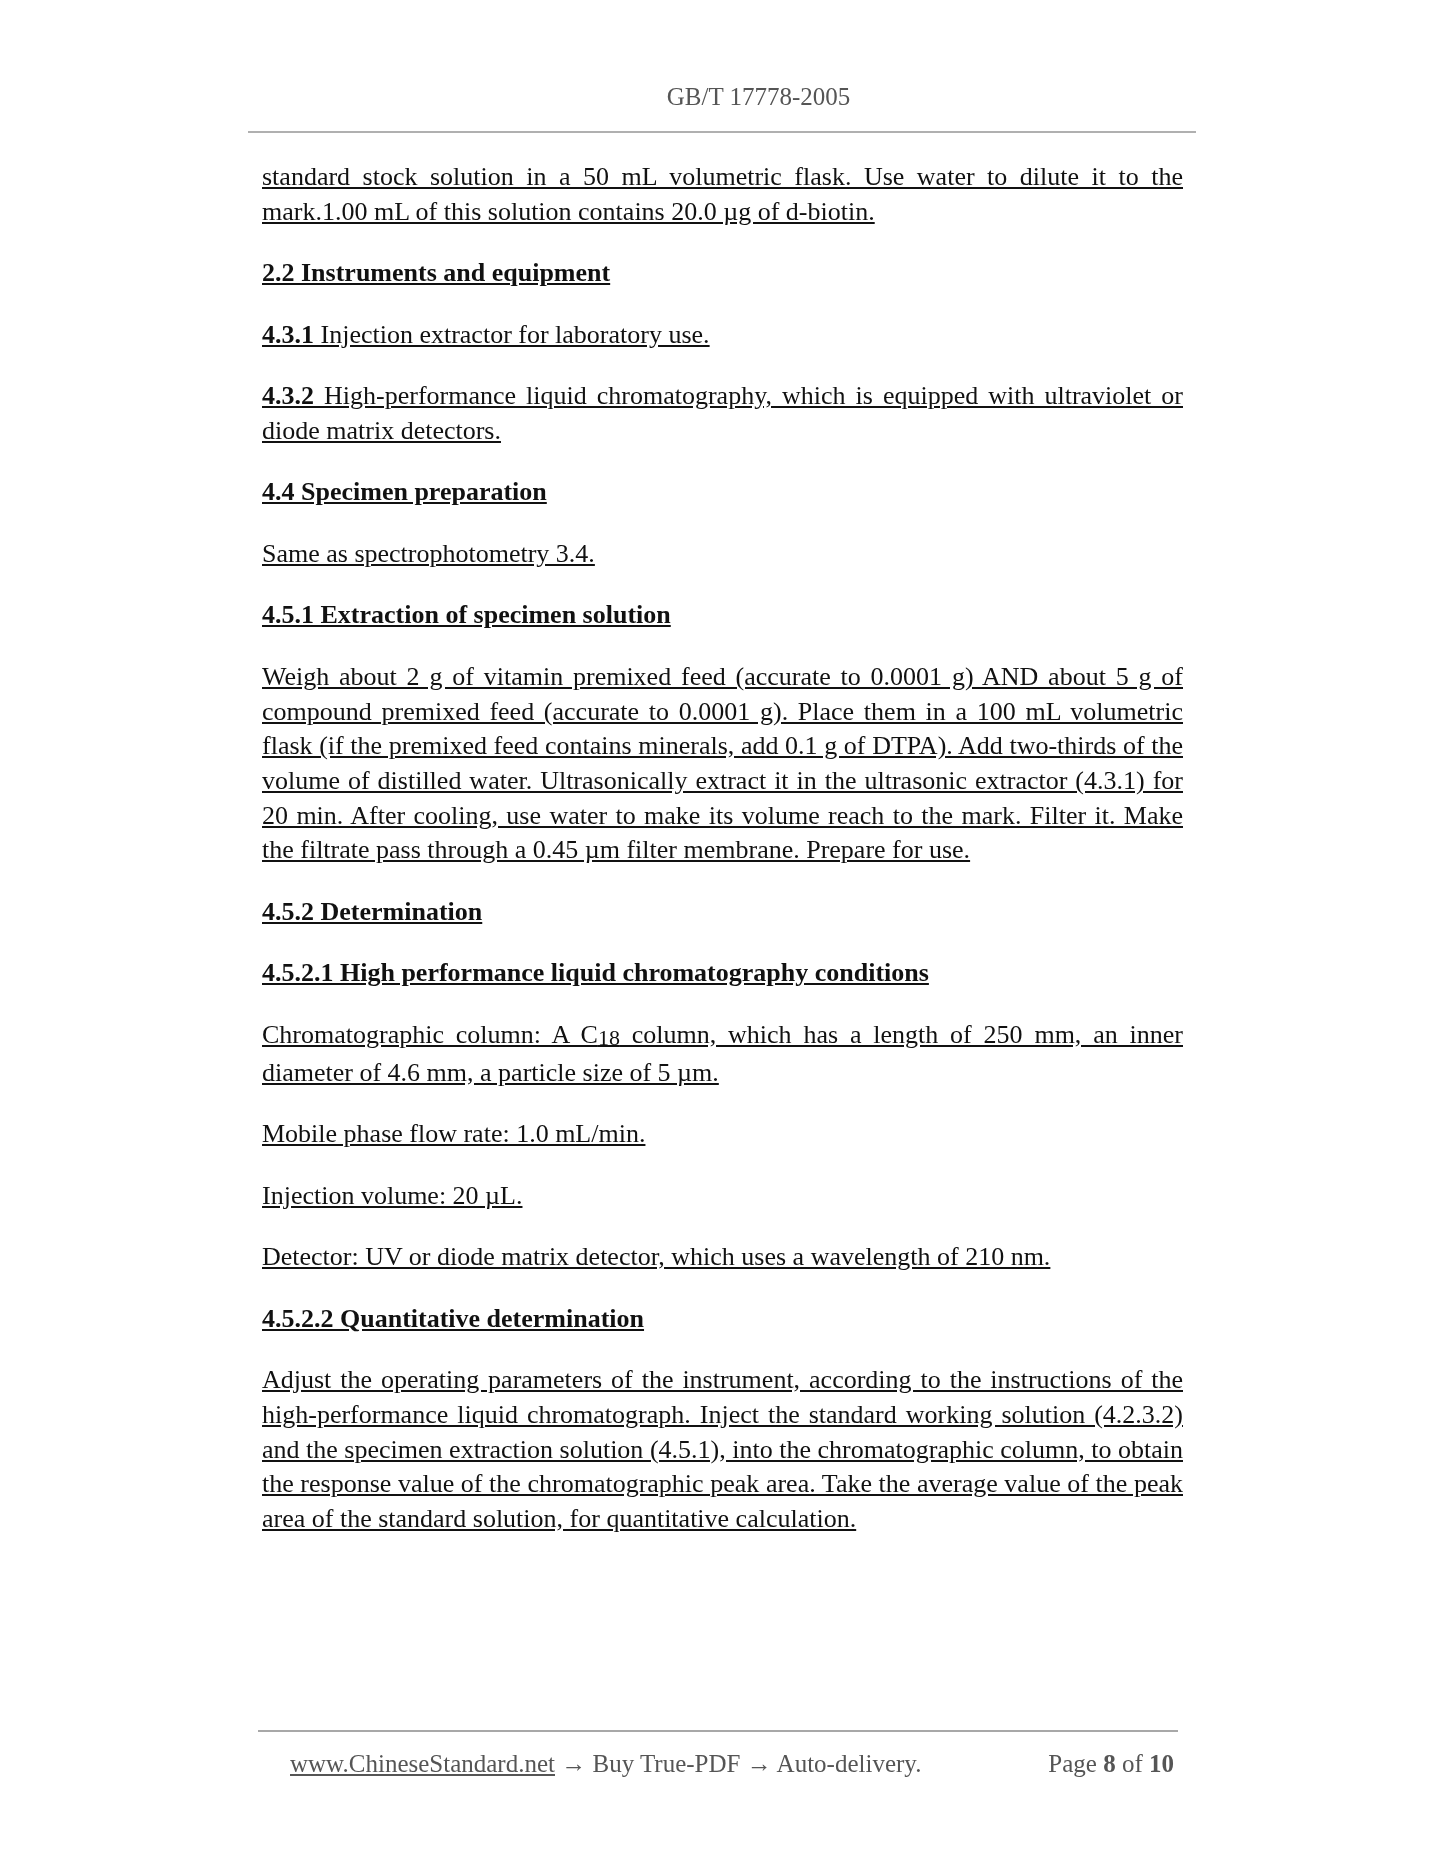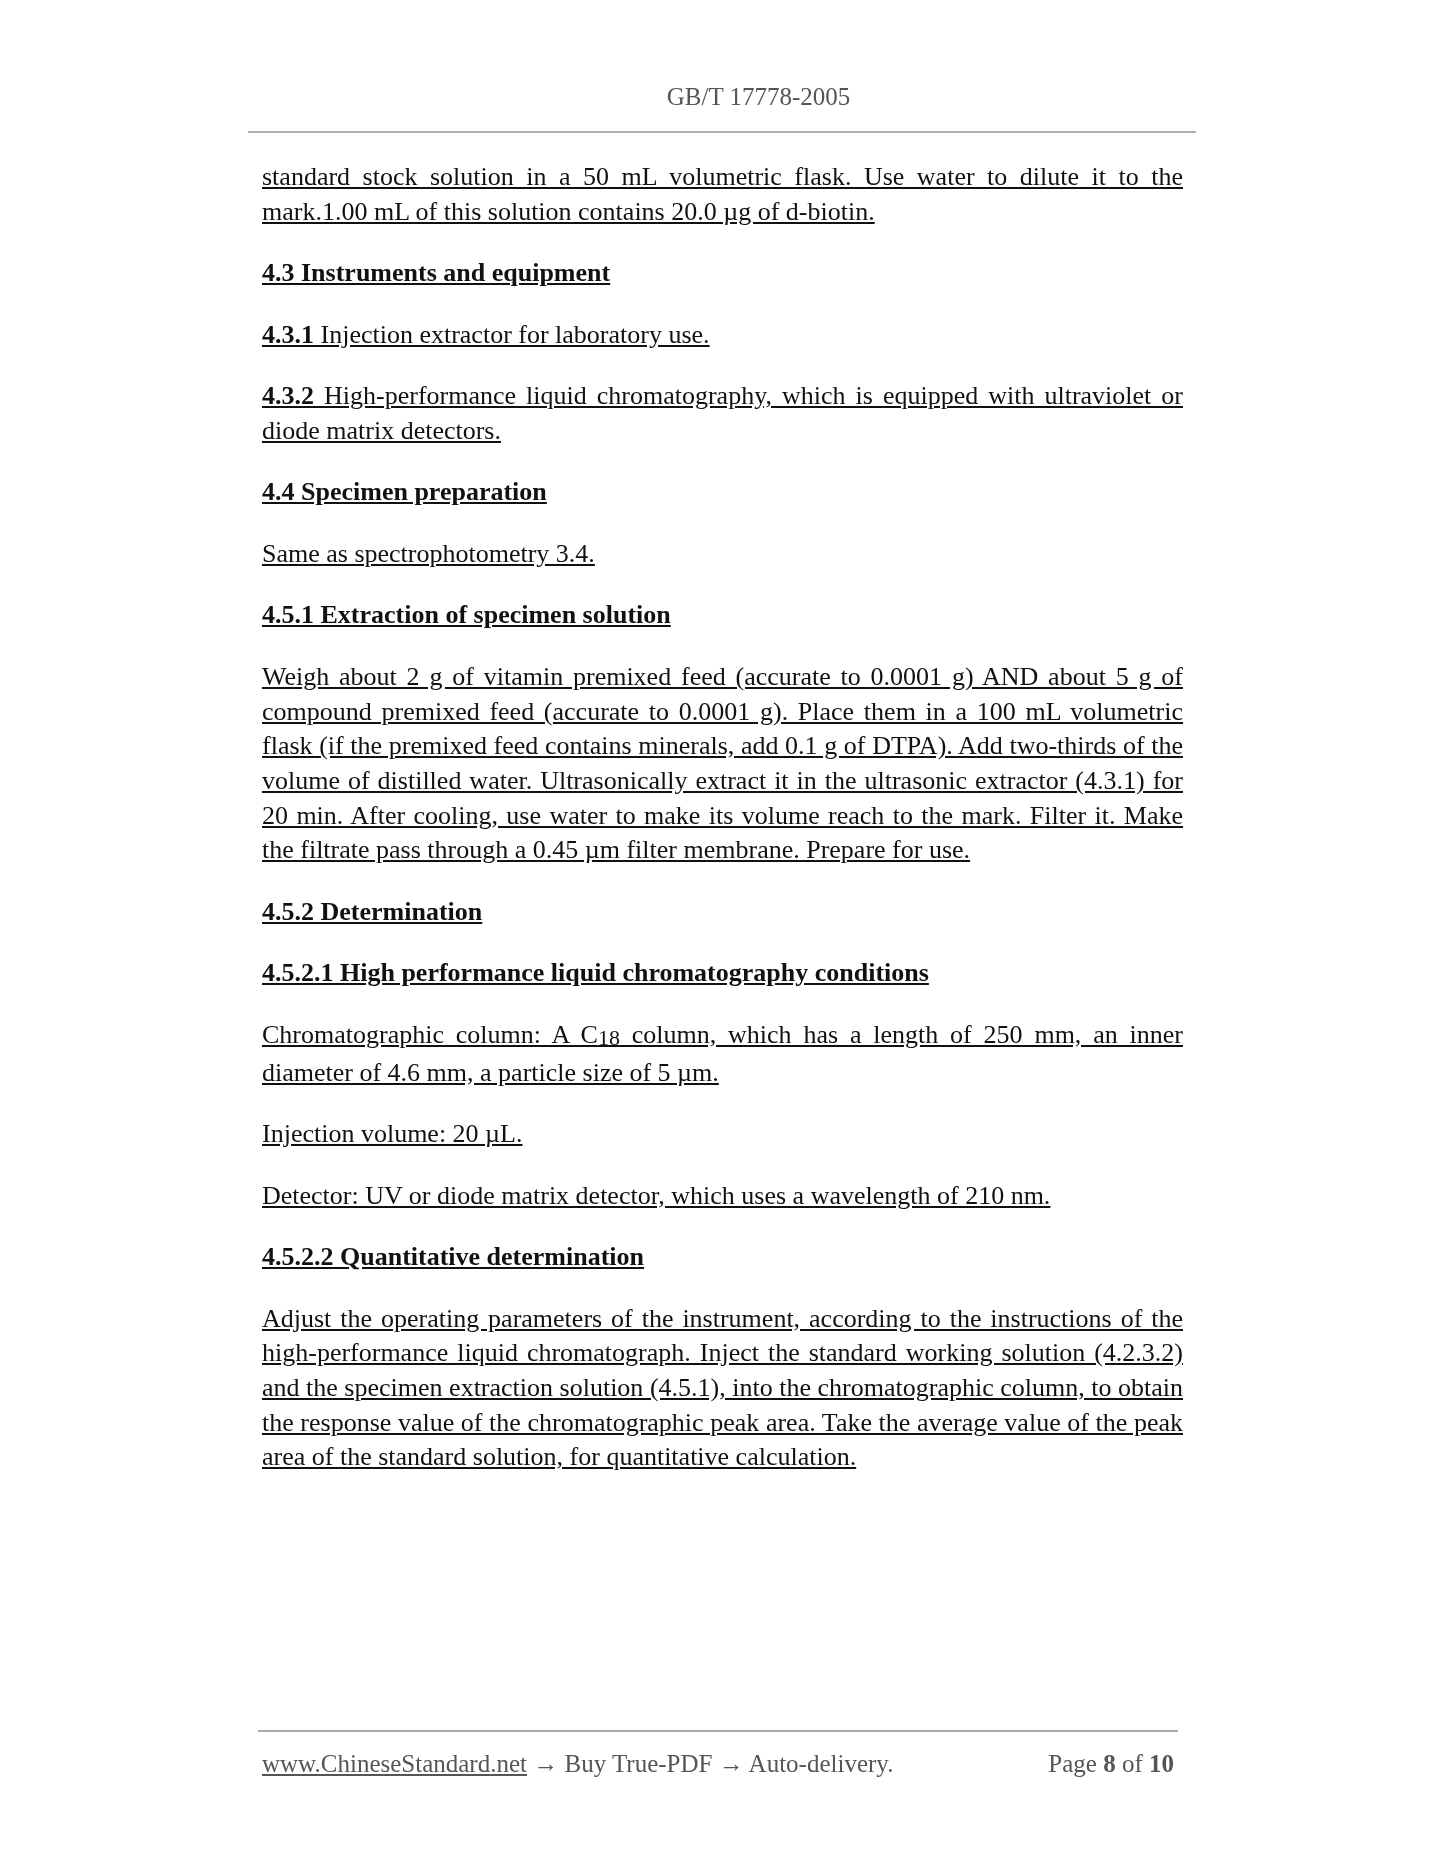--- a/index.html
+++ b/index.html
@@ -10,36 +10,36 @@
   .header-rule { position: absolute; left: 248px; width: 948px; top: 131px; height: 2px; background: #b0b0b0; }
   .content { position: absolute; left: 262px; width: 921px; top: 160px; text-decoration: underline; }
   .p { margin: 0; font-size: 26px; line-height: 34.7px; text-align: justify; text-align-last: left; }
   .p + .p { margin-top: 26.8px; }
   .h { font-weight: bold; }
   .lead { font-weight: bold; }
   .sub { font-size: 22px; vertical-align: -2px; }
   .footer-rule { position: absolute; left: 258px; width: 920px; top: 1730px; height: 2px; background: #a8a8a8; }
   .footer { position: absolute; left: 262px; width: 912px; top: 1748px; font-size: 25px; line-height: 32px; color: #555; }
   .footer-left { position: absolute; left: 0; top: 0; white-space: nowrap; }
-  .footer-link { color: #555; text-decoration: underline; }
+  .footer-link { color: #555; text-decoration: underline; margin-left: 28px; }
   .footer-right { position: absolute; right: 0; top: 0; white-space: nowrap; }
   .footer-right b { font-weight: bold; }
 </style>
 </head>
 <body>
 
 <div class="page-header">
   <span>GB/T 17778-2005</span>
 </div>
 <div class="header-rule"></div>
 
 <div class="content">
   <p class="p">standard stock solution in a 50 mL volumetric flask. Use water to dilute it to the mark.1.00 mL of this solution contains 20.0 µg of d-biotin.</p>
 
-  <p class="p h">4.3 Instruments and equipment</p>
+  <p class="p h">2.2 Instruments and equipment</p>
 
   <p class="p"><span class="lead">4.3.1</span><span> Injection extractor for laboratory use.</span></p>
 
   <p class="p"><span class="lead">4.3.2</span><span> High-performance liquid chromatography, which is equipped with ultraviolet or diode matrix detectors.</span></p>
 
   <p class="p h">4.4 Specimen preparation</p>
 
   <p class="p">Same as spectrophotometry 3.4.</p>
 
 
@@ -47,20 +47,21 @@
 
   <p class="p">Weigh about 2 g of vitamin premixed feed (accurate to 0.0001 g) AND about 5 g of compound premixed feed (accurate to 0.0001 g). Place them in a 100 mL volumetric flask (if the premixed feed contains minerals, add 0.1 g of DTPA). Add two-thirds of the volume of distilled water. Ultrasonically extract it in the ultrasonic extractor (4.3.1) for 20 min. After cooling, use water to make its volume reach to the mark. Filter it. Make the filtrate pass through a 0.45 µm filter membrane. Prepare for use.</p>
 
   <p class="p h">4.5.2 Determination</p>
 
   <p class="p h">4.5.2.1 High performance liquid chromatography conditions</p>
 
   <p class="p"><span>Chromatographic column: A C</span><span class="sub">18</span><span> column, which has a length of 250 mm, an inner diameter of 4.6 mm, a particle size of 5 µm.</span></p>
 
 
+  <p class="p">Mobile phase flow rate: 1.0 mL/min.</p>
 
   <p class="p">Injection volume: 20 µL.</p>
 
   <p class="p">Detector: UV or diode matrix detector, which uses a wavelength of 210 nm.</p>
 
   <p class="p h">4.5.2.2 Quantitative determination</p>
 
   <p class="p">Adjust the operating parameters of the instrument, according to the instructions of the high-performance liquid chromatograph. Inject the standard working solution (4.2.3.2) and the specimen extraction solution (4.5.1), into the chromatographic column, to obtain the response value of the chromatographic peak area. Take the average value of the peak area of the standard solution, for quantitative calculation.</p>
 </div>
 

